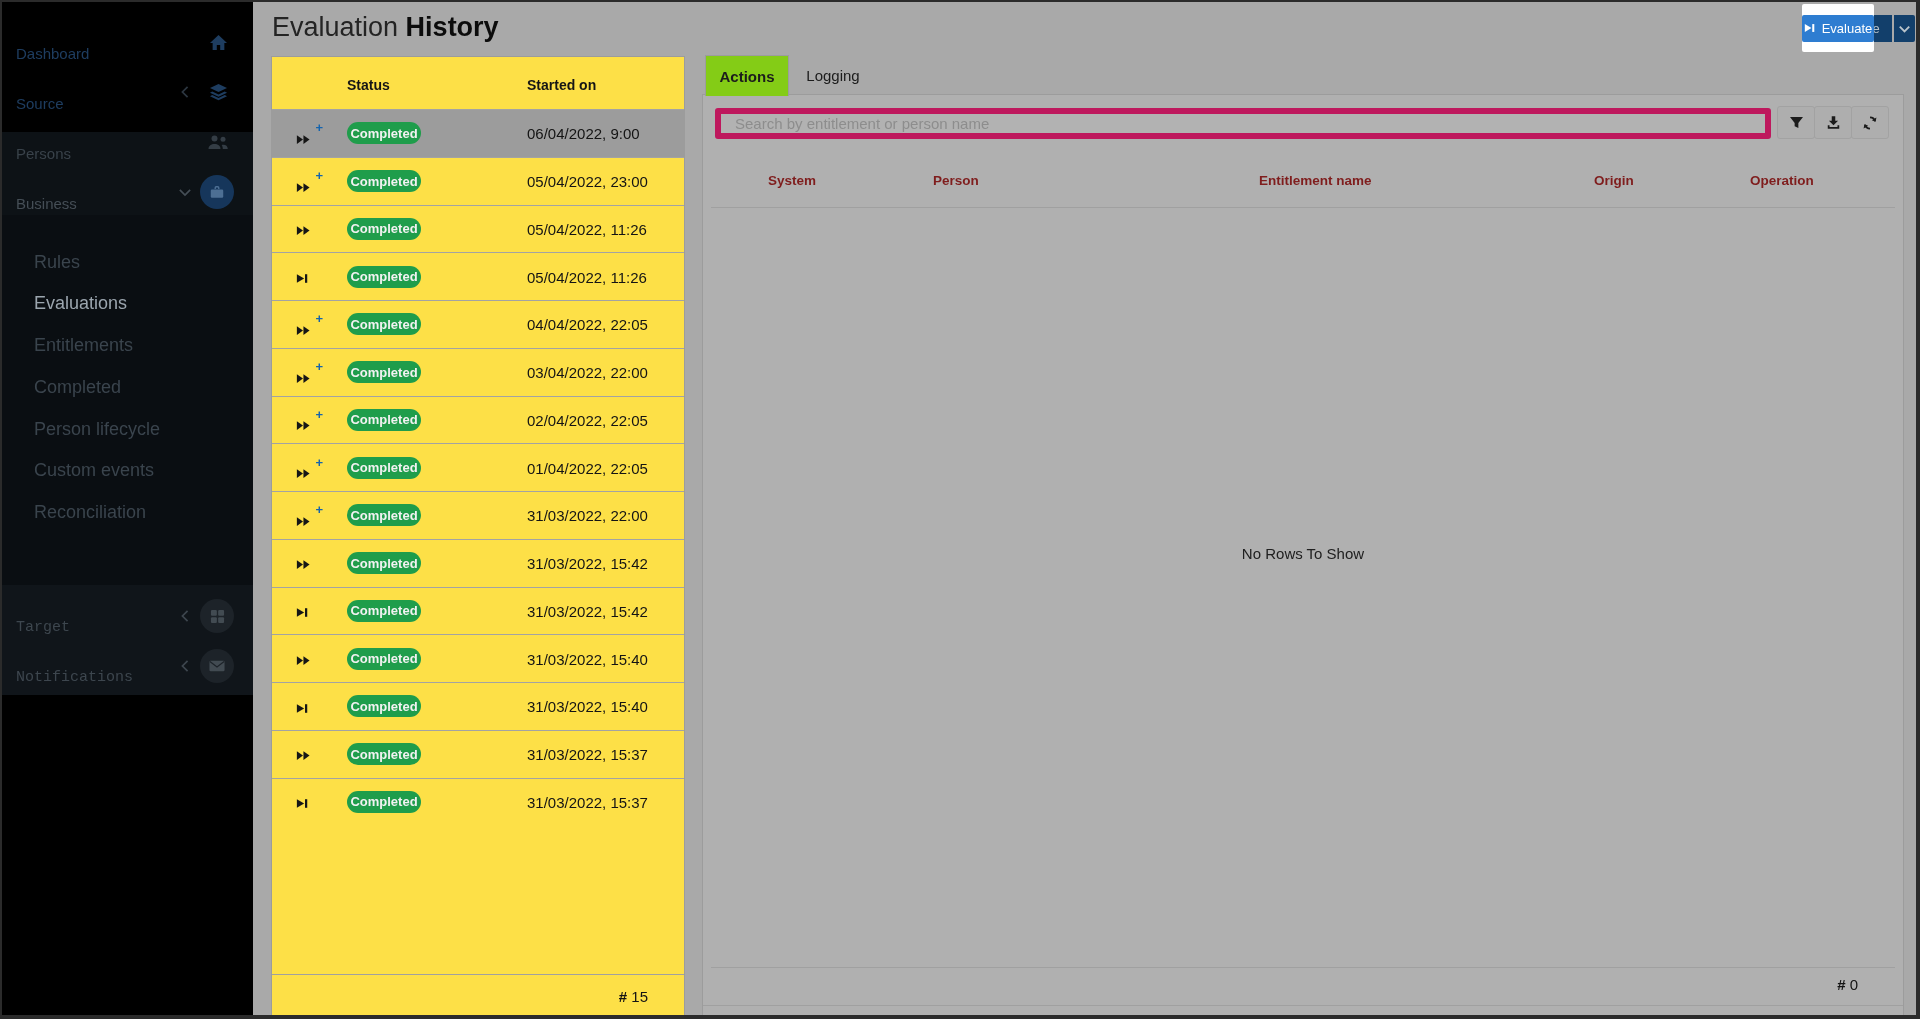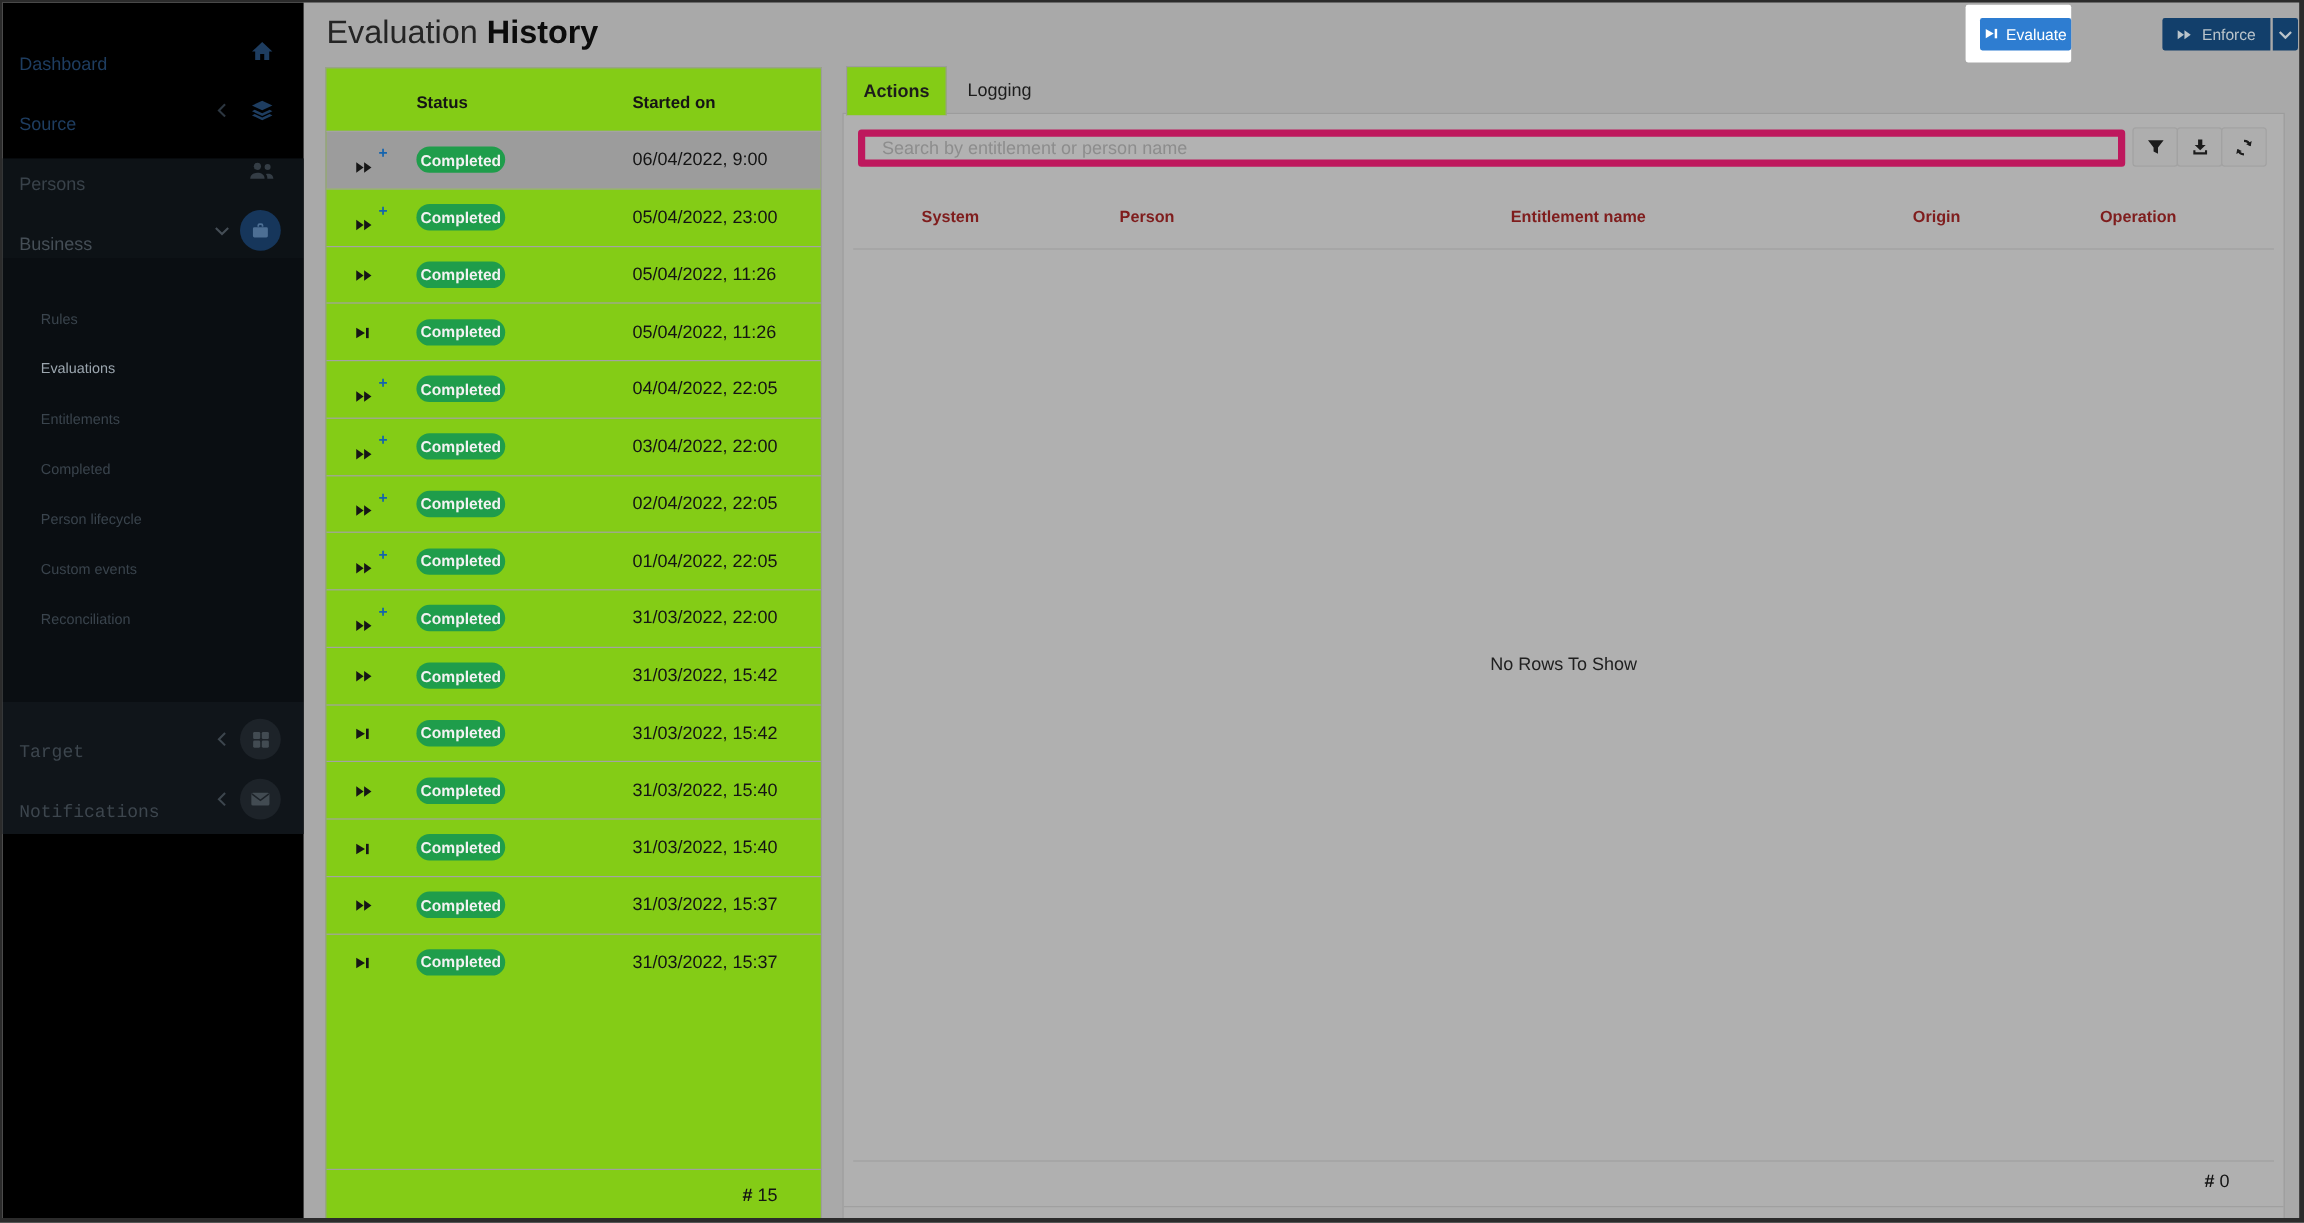--- a/index.html
+++ b/index.html
@@ -9,50 +9,50 @@
            background:#a9a9a9; border:2px solid #2b2b2b; border-right-width:4px; border-bottom-width:4px; }
 
   
   .sidebar{ position:absolute; left:0; top:0; width:251px; height:100%; background:#000; z-index:1; }
   .sb-sec{ position:absolute; left:0; width:100%; }
   .sec2{ top:130px; height:83px; background:#0d1216; }
   .sec3{ top:213px; height:370px; background:#0a0e12; }
   .sec4{ top:583px; height:110px; background:#10151a; }
   .sb-item,.sb-sub{ position:absolute; left:0; width:100%; height:40px; display:flex; align-items:flex-end; cursor:pointer; }
   .sb-item .sb-label{ padding-left:14px; font-size:15px; }
-  .sb-sub{ padding-left:32px; font-size:12px; color:#3a444d; }
+  .sb-sub{ padding-left:32px; font-size:18px; color:#3a444d; }
   .sb-sub.active{ color:#9ba5ae; }
   .c-blue{ color:#1e3d60; }
   .c-gray{ color:#39424a; }
   .c-gray2{ color:#454e56; }
   .c-gray3{ color:#3d464e;font-family:Liberation Mono, monospace; }
   .sb-icon{ position:absolute; left:205px; top:50%; transform:translateY(-50%); width:22px; height:20px; display:flex; align-items:center; justify-content:center; }
   .sb-chev{ position:absolute; left:176px; top:50%; transform:translateY(-50%); width:14px; height:14px; display:flex; align-items:center; justify-content:center; }
   .sb-circle{ position:absolute; left:198px; top:50%; transform:translateY(-50%); width:34px; height:34px; border-radius:50%; display:flex; align-items:center; justify-content:center; }
   .circ-biz{ background:#16365b; }
   .circ-dark{ background:#1d2329; }
 
   
   .page-title{ position:absolute; left:270px; top:10px; font-size:27px; color:#242424; z-index:1; }
   .page-title b{ color:#0c0c0c; }
 
   
-  .spotlight{ position:absolute; left:1636px; top:2px; width:88px; height:48px; background:#ffffff;
+  .spotlight{ position:absolute; left:1800px; top:2px; width:72px; height:48px; background:#ffffff;
               border-radius:2px; z-index:6; display:flex; align-items:center; justify-content:flex-end; }
   .btn-evaluate{ width:76px; height:27px; background:#2e7dd1; border:none; border-radius:2px; color:#fff;
                  font-size:13px; font-family:inherit; display:flex; align-items:center; justify-content:center; gap:7px; cursor:pointer; }
   .enforce-group{ position:absolute; left:1800px; top:13px; height:27px; display:flex; z-index:1; }
   .btn-enforce{ height:27px; padding:0 12px; background:#123f6b; border:none; border-radius:2px 0 0 2px; color:#bac4cb;
                 font-size:13px; font-family:inherit; display:flex; align-items:center; gap:9px; cursor:pointer; }
   .btn-caret{ height:27px; width:21px; margin-left:2px; background:#123f6b; border:none; border-radius:0 2px 2px 0;
               display:flex; align-items:center; justify-content:center; cursor:pointer; }
 
   
   .hist-panel{ position:absolute; left:269px; top:54px; width:414px; height:961px;
-               background:#84cc16; border:1px solid #9c9c9c; z-index:1; }
+               background:#fde047; border:1px solid #9c9c9c; z-index:1; }
   .hist-head{ position:absolute; top:0; left:0; width:100%; height:52px; }
   .hist-head span{ position:absolute; top:20px; font-size:14px; font-weight:bold; color:#151515; cursor:pointer; }
   .hh-status{ left:75px; } .hh-started{ left:255px; }
   .rows{ position:absolute; top:52px; left:0; width:100%; }
   .hrow{ position:relative; height:47.75px; border-top:1px solid #a3a3a3; cursor:pointer; }
   .hrow.selected{ background:#9c9c9c; }
   .cell-icon{ position:absolute; left:24px; top:50%; transform:translateY(-50%); width:34px; height:16px; color:#161616; }
   .cell-icon svg{ vertical-align:middle; }
   .plus{ color:#1464ae; font-weight:bold; font-size:13px; position:relative; top:-5px; left:1px; }
   .badge{ position:absolute; left:75px; top:50%; transform:translateY(-50%); width:74px; height:22px; border-radius:11px;

